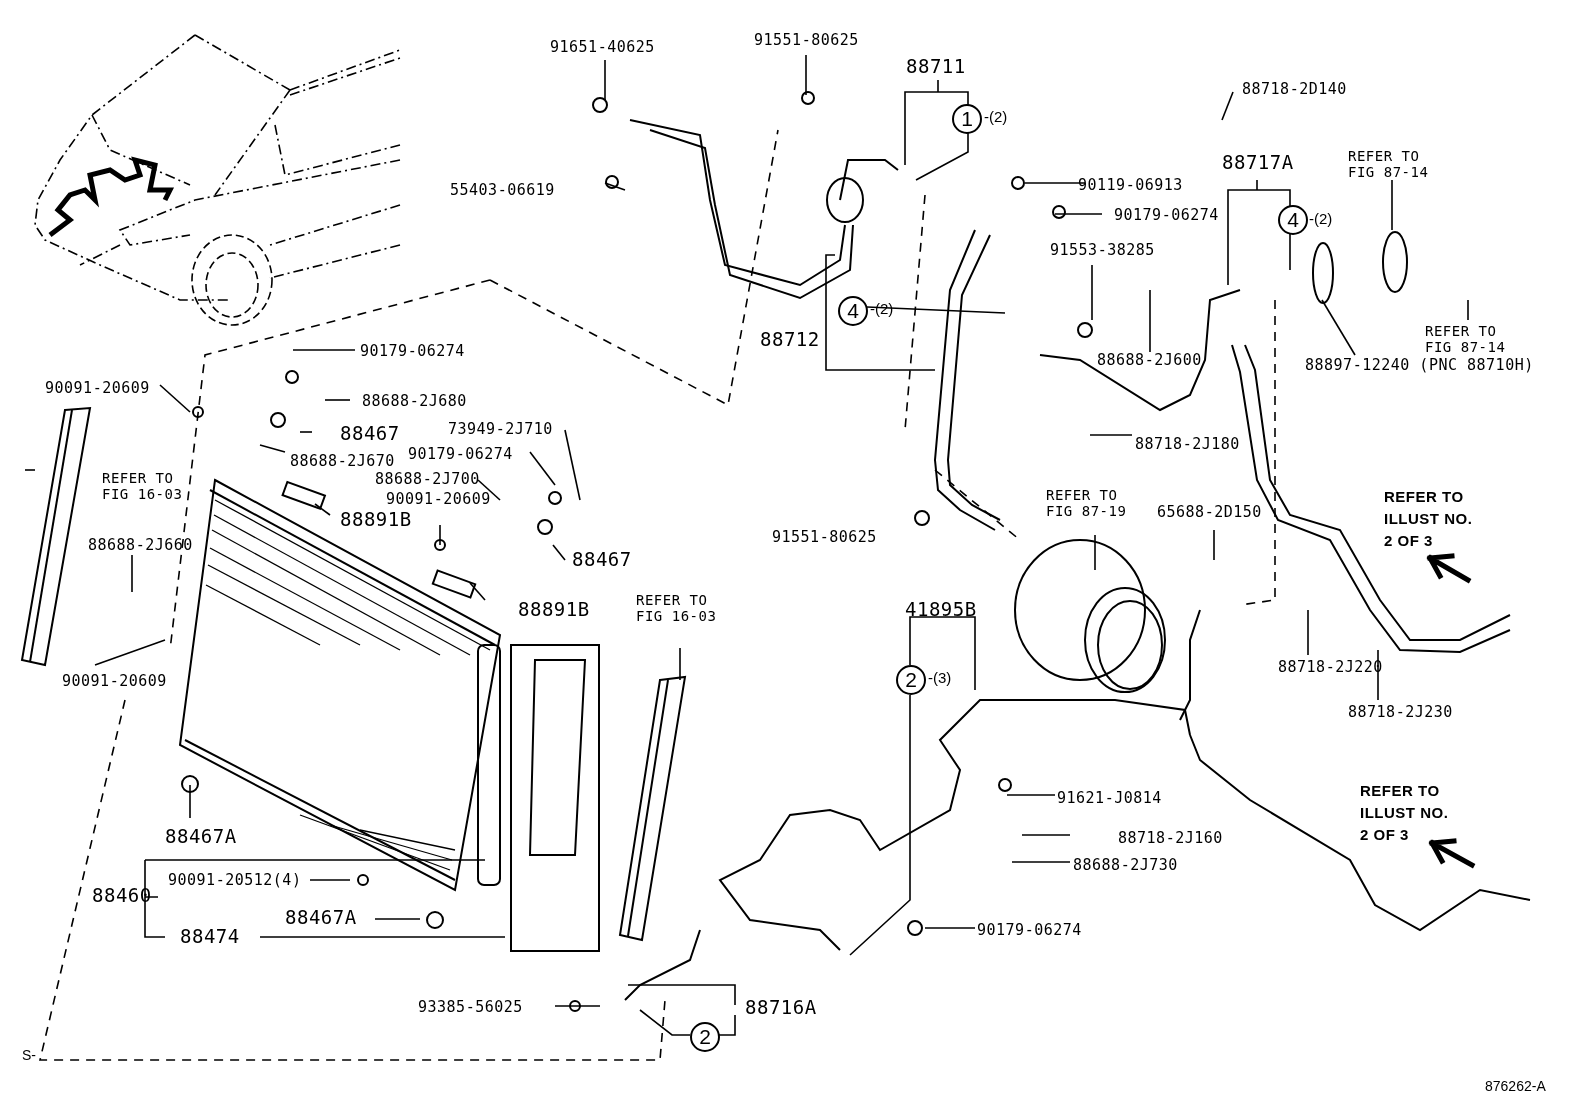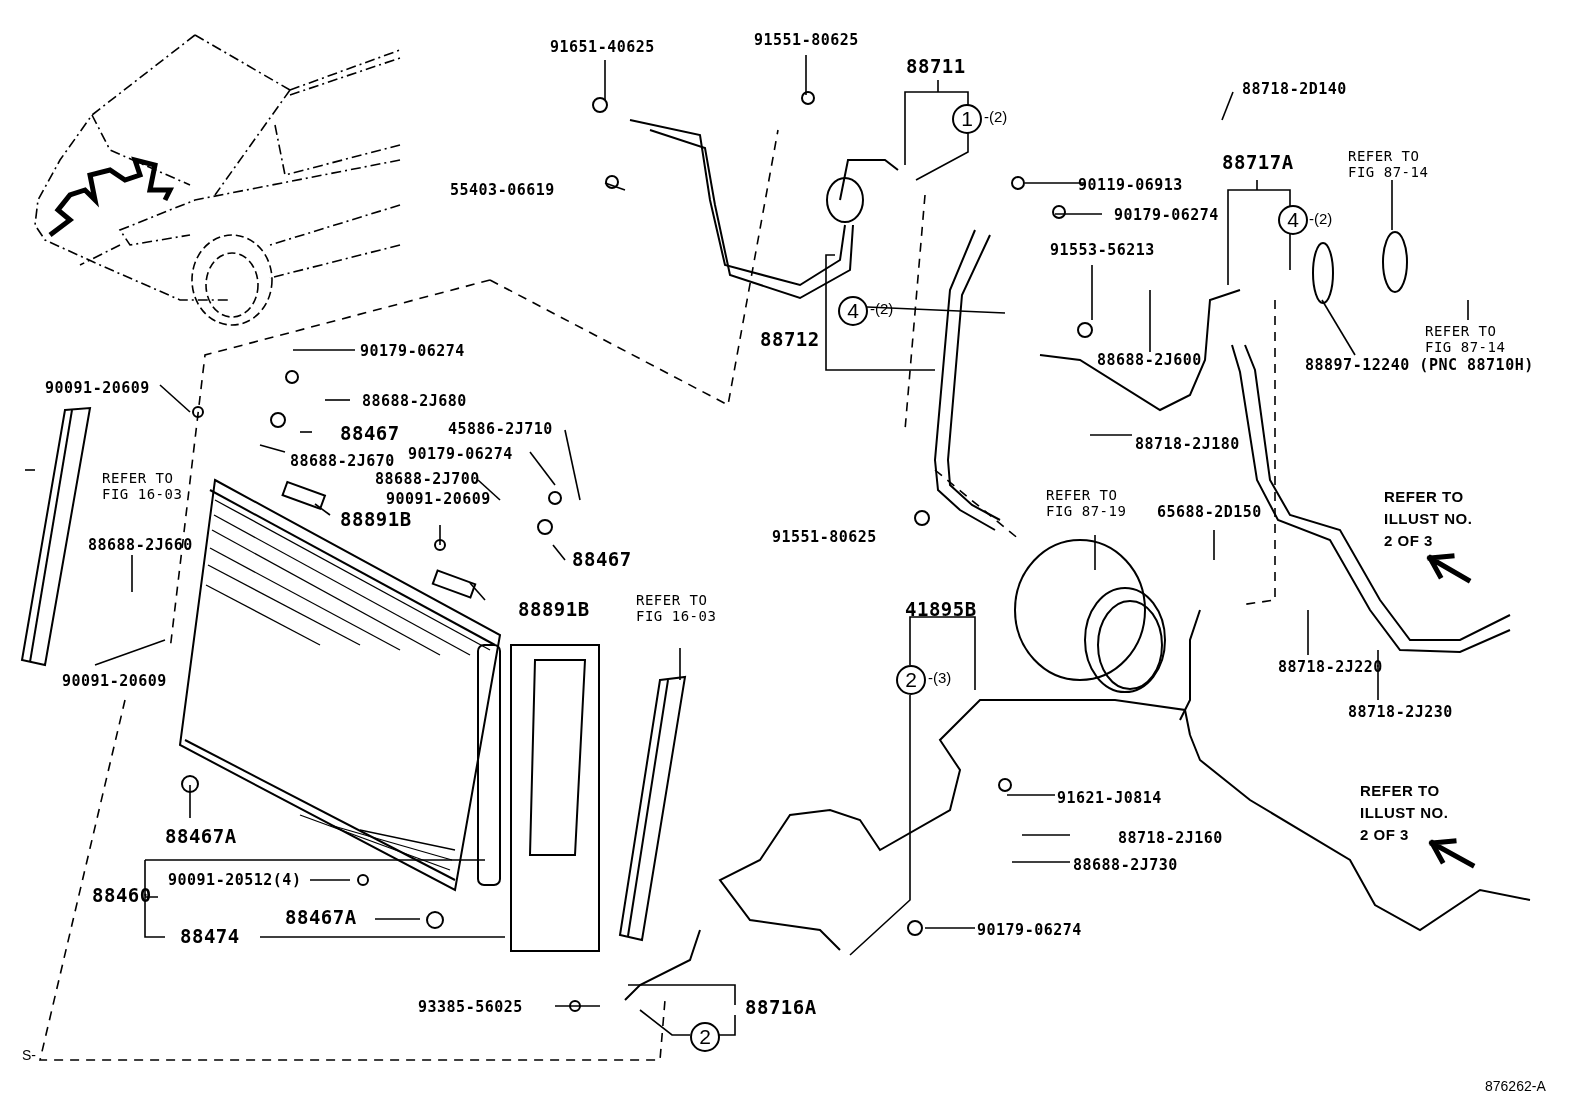--- a/index.html
+++ b/index.html
@@ -1,18 +1,18 @@
 <!DOCTYPE html>
 <html><head>
 <meta charset="utf-8">
 <style>
   html,body{margin:0;padding:0;background:#fff;}
   #canvas{position:relative;width:1592px;height:1099px;background:#fff;overflow:hidden;font-family:"DejaVu Sans Mono","Liberation Mono",monospace;color:#000;}
   svg#art{position:absolute;left:0;top:0;}
-  .lbl{position:absolute;font-weight:bold;font-size:15px;letter-spacing:0.5px;white-space:nowrap;line-height:1;cursor:pointer;}
+  .lbl{position:absolute;font-weight:normal;font-size:15px;letter-spacing:0.5px;white-space:nowrap;line-height:1;cursor:pointer;}
   .lbl.big{font-size:19px;}
   .lbl.thin{font-weight:normal;font-size:14px;line-height:1.15;font-family:"DejaVu Sans Mono",monospace;}
   .lbl.sans{font-family:"Liberation Sans",sans-serif;font-weight:bold;font-size:15px;line-height:1.45;white-space:pre;}
   .circ{position:absolute;width:26px;height:26px;border:2px solid #000;border-radius:50%;text-align:center;line-height:26px;font-family:"Liberation Sans",sans-serif;font-size:21px;background:#fff;}
   .qty{position:absolute;font-family:"Liberation Sans",sans-serif;font-size:15px;white-space:nowrap;}
   .footer{position:absolute;font-family:"Liberation Sans",sans-serif;font-size:14px;}
 </style>
 </head>
 <body>
 
@@ -179,32 +179,32 @@
 </svg>
 
 <span class="lbl" style="left:550px;top:40px">91651-40625</span>
 <span class="lbl" style="left:754px;top:33px">91551-80625</span>
 <span class="lbl big" style="left:906px;top:57px">88711</span>
 <span class="lbl" style="left:450px;top:183px">55403-06619</span>
 <span class="lbl" style="left:1242px;top:82px">88718-2D140</span>
 <span class="lbl big" style="left:1222px;top:153px">88717A</span>
 <span class="lbl" style="left:1078px;top:178px">90119-06913</span>
 <span class="lbl" style="left:1114px;top:208px">90179-06274</span>
-<span class="lbl" style="left:1050px;top:243px">91553-56213</span>
+<span class="lbl" style="left:1050px;top:243px">91553-38285</span>
 <span class="lbl big" style="left:760px;top:330px">88712</span>
 <span class="lbl" style="left:1097px;top:353px">88688-2J600</span>
 <span class="lbl" style="left:1305px;top:358px">88897-12240 (PNC 88710H)</span>
 <span class="lbl" style="left:1135px;top:437px">88718-2J180</span>
 
 <span class="lbl" style="left:360px;top:344px">90179-06274</span>
 <span class="lbl" style="left:362px;top:394px">88688-2J680</span>
 <span class="lbl big" style="left:340px;top:424px">88467</span>
 <span class="lbl" style="left:290px;top:454px">88688-2J670</span>
 <span class="lbl" style="left:45px;top:381px">90091-20609</span>
-<span class="lbl" style="left:448px;top:422px">45886-2J710</span>
+<span class="lbl" style="left:448px;top:422px">73949-2J710</span>
 <span class="lbl" style="left:408px;top:447px">90179-06274</span>
 <span class="lbl" style="left:375px;top:472px">88688-2J700</span>
 <span class="lbl" style="left:386px;top:492px">90091-20609</span>
 <span class="lbl big" style="left:340px;top:510px">88891B</span>
 <span class="lbl big" style="left:572px;top:550px">88467</span>
 <span class="lbl big" style="left:518px;top:600px">88891B</span>
 <span class="lbl" style="left:88px;top:538px">88688-2J660</span>
 <span class="lbl" style="left:62px;top:674px">90091-20609</span>
 
 <span class="lbl" style="left:772px;top:530px">91551-80625</span>

